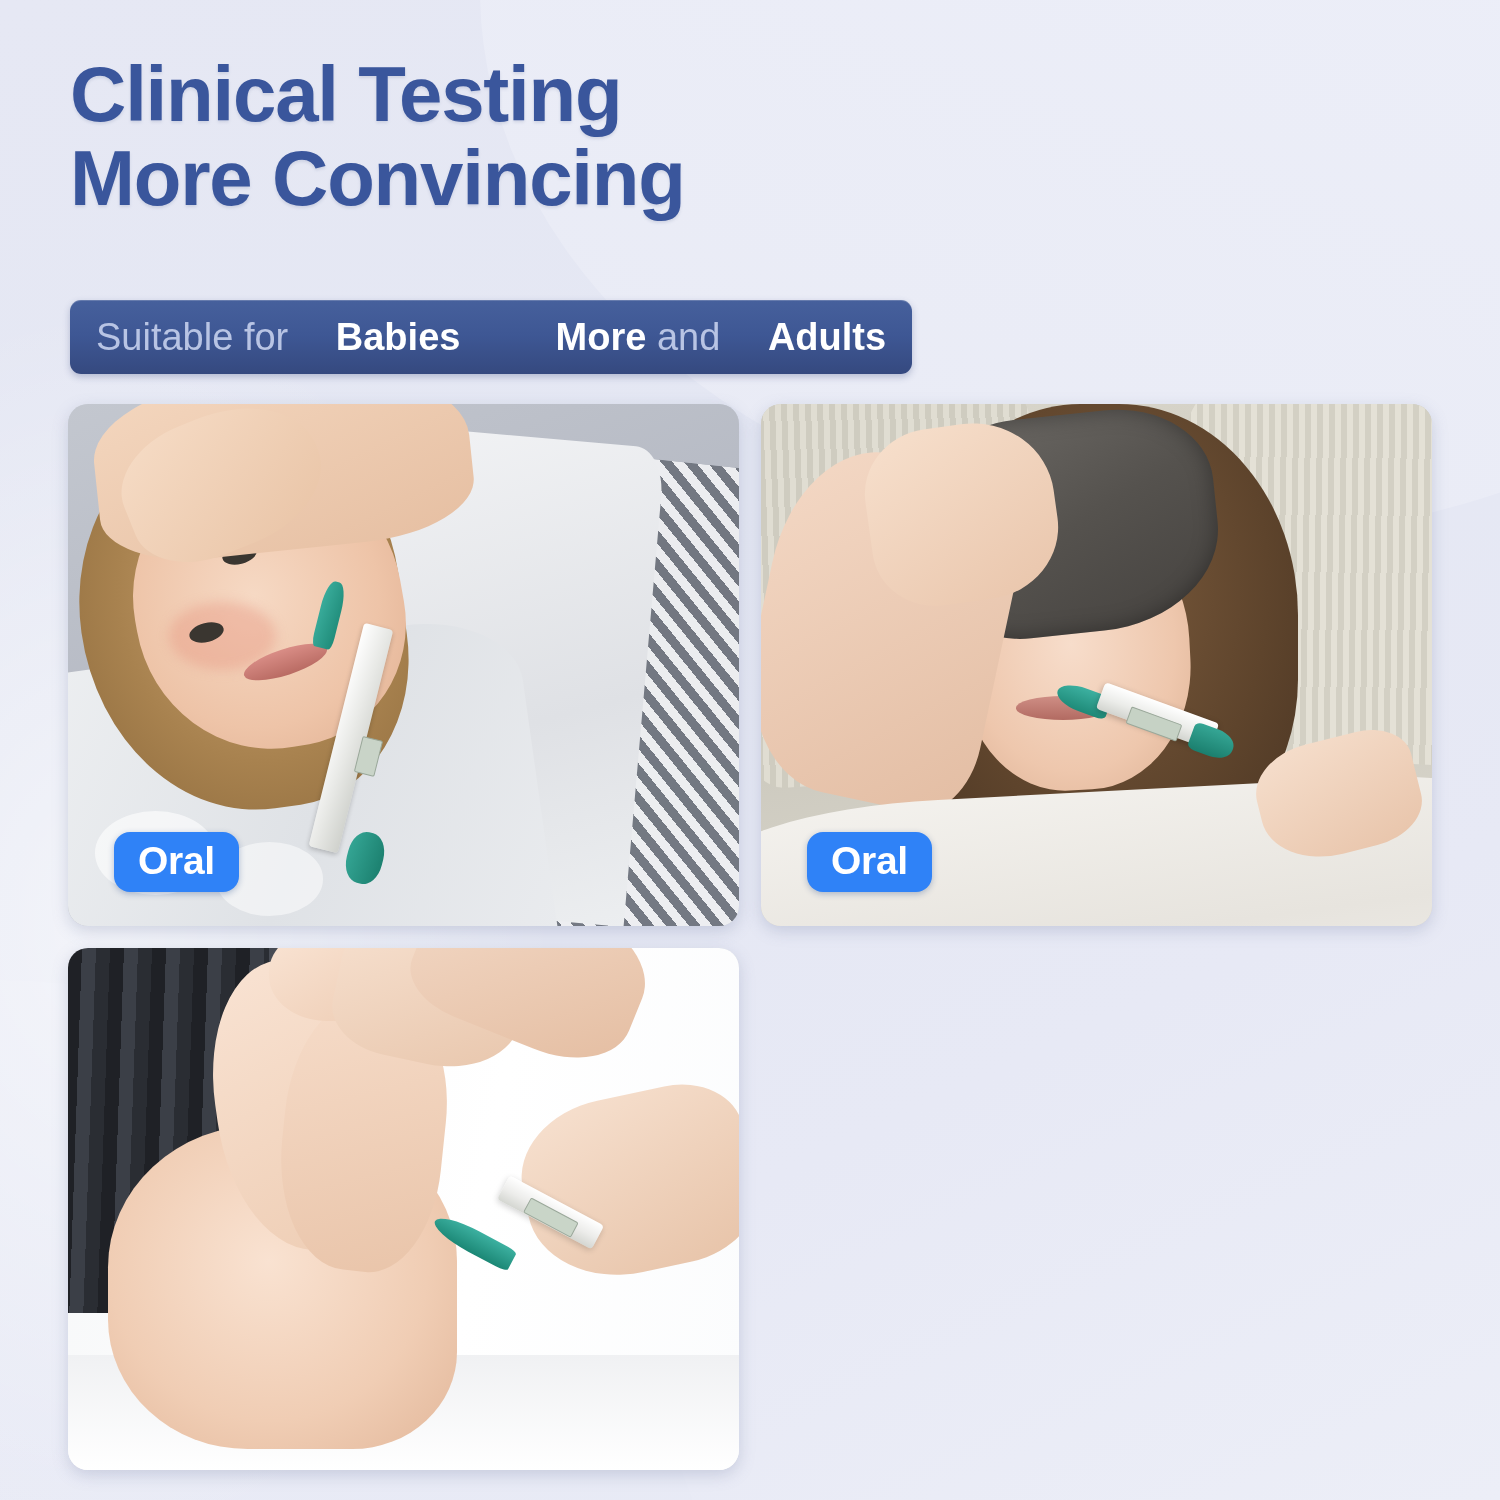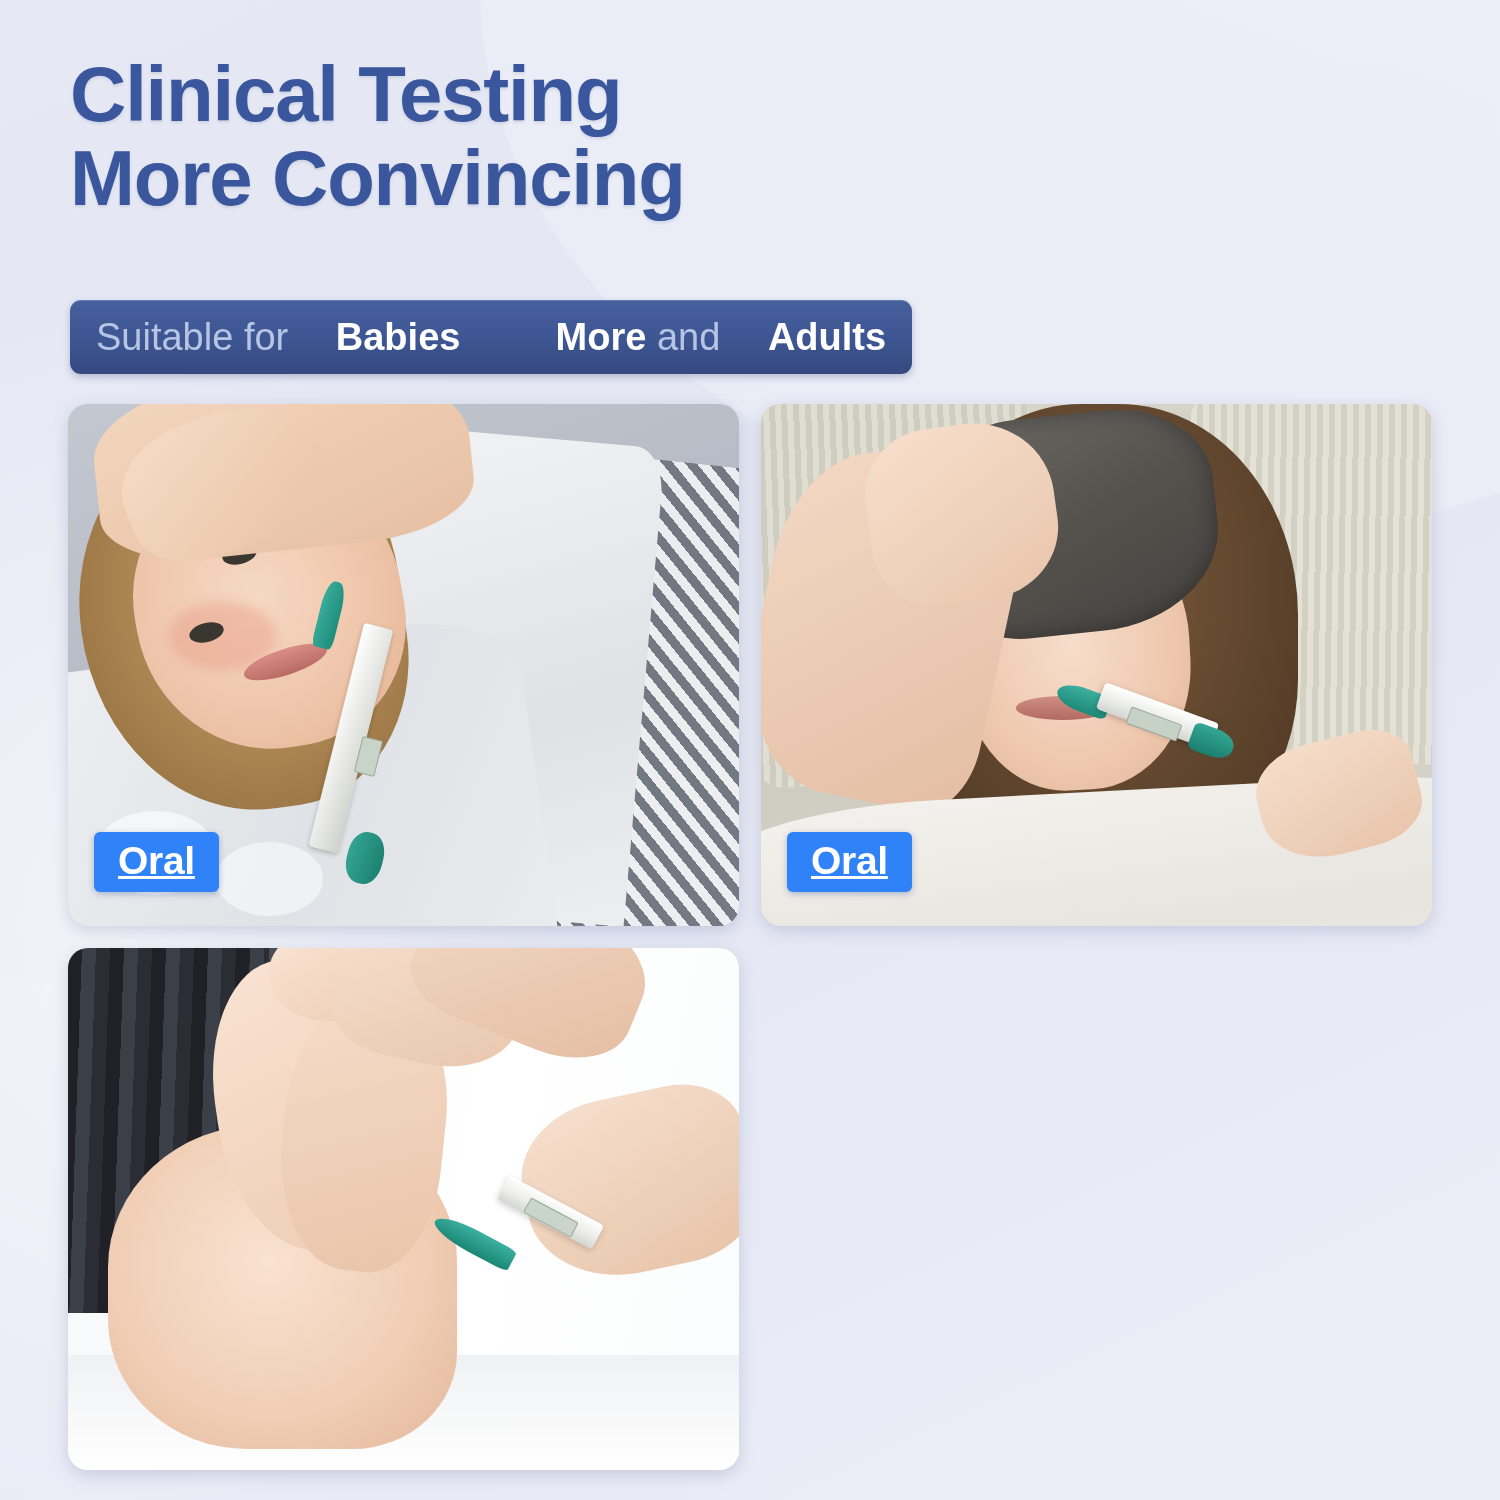--- a/index.html
+++ b/index.html
@@ -100,33 +100,32 @@
     box-shadow: 0 5px 16px rgba(105,115,155,.26);
     background: #cfd3de;
   }
 
   .scene { position: absolute; inset: 0; overflow: hidden; }
   .sh { position: absolute; }
 
   
   .pill {
     position: absolute;
-    left: 26px; bottom: 34px;
+    left: 46px; bottom: 34px;
     padding: 9px 24px 12px 24px;
-    border-radius: 6px;
+    border-radius: 16px;
     background: #2f82f7;
     color: #ffffff;
     font-size: 39px;
     font-weight: 700;
     line-height: 1;
     letter-spacing: -.3px;
     white-space: nowrap;
     box-shadow: 0 2px 6px rgba(20,60,130,.30);
     z-index: 20;
-    text-decoration: underline;
   }
 
   
   .s1-bg      { inset: 0; background: linear-gradient(160deg,#c3c7cf 0%,#b6bac4 45%,#c9ccd4 100%); }
   .s1-sheet   { left:-6%; bottom:-8%; width:76%; height:62%;
                 background: linear-gradient(120deg,#eef0f2 0%,#dfe2e6 55%,#e9ebee 100%);
                 transform: rotate(-8deg); border-radius: 10% 22% 0 0; }
   .s1-dot1    { left:4%; bottom:6%; width:18%; height:16%; border-radius:50%;
                 background: rgba(255,255,255,.6); }
   .s1-dot2    { left:22%; bottom:2%; width:16%; height:14%; border-radius:50%;

